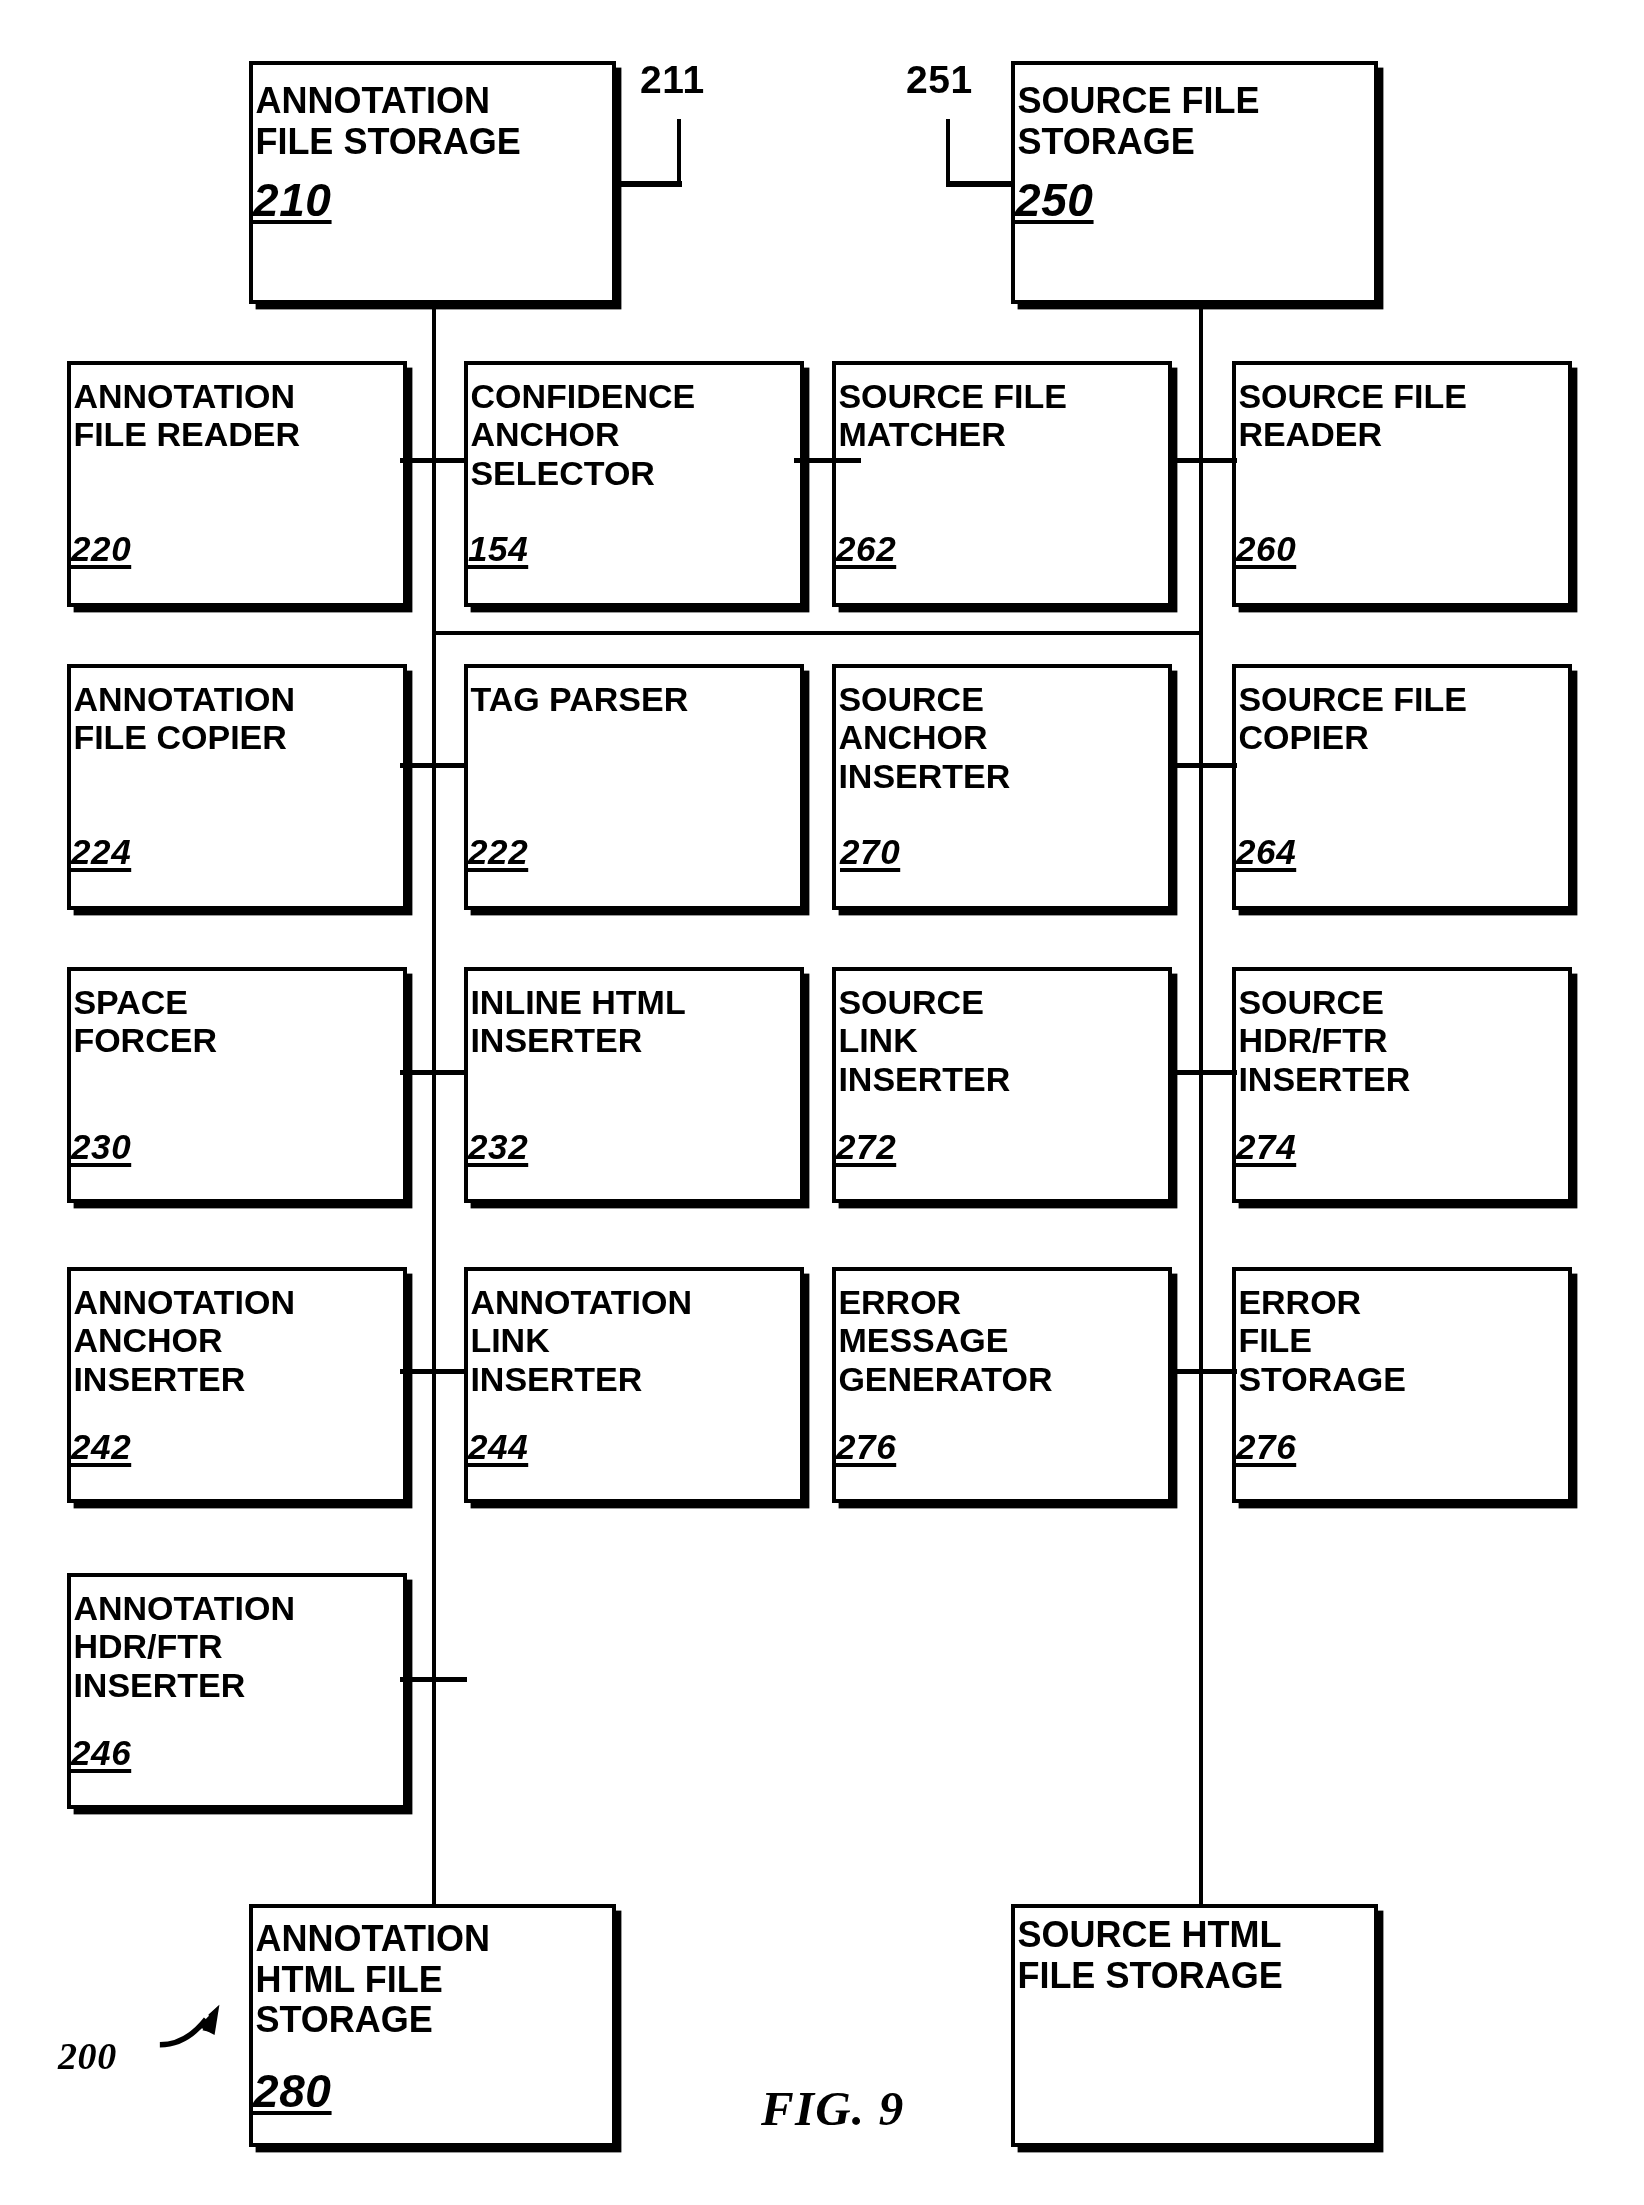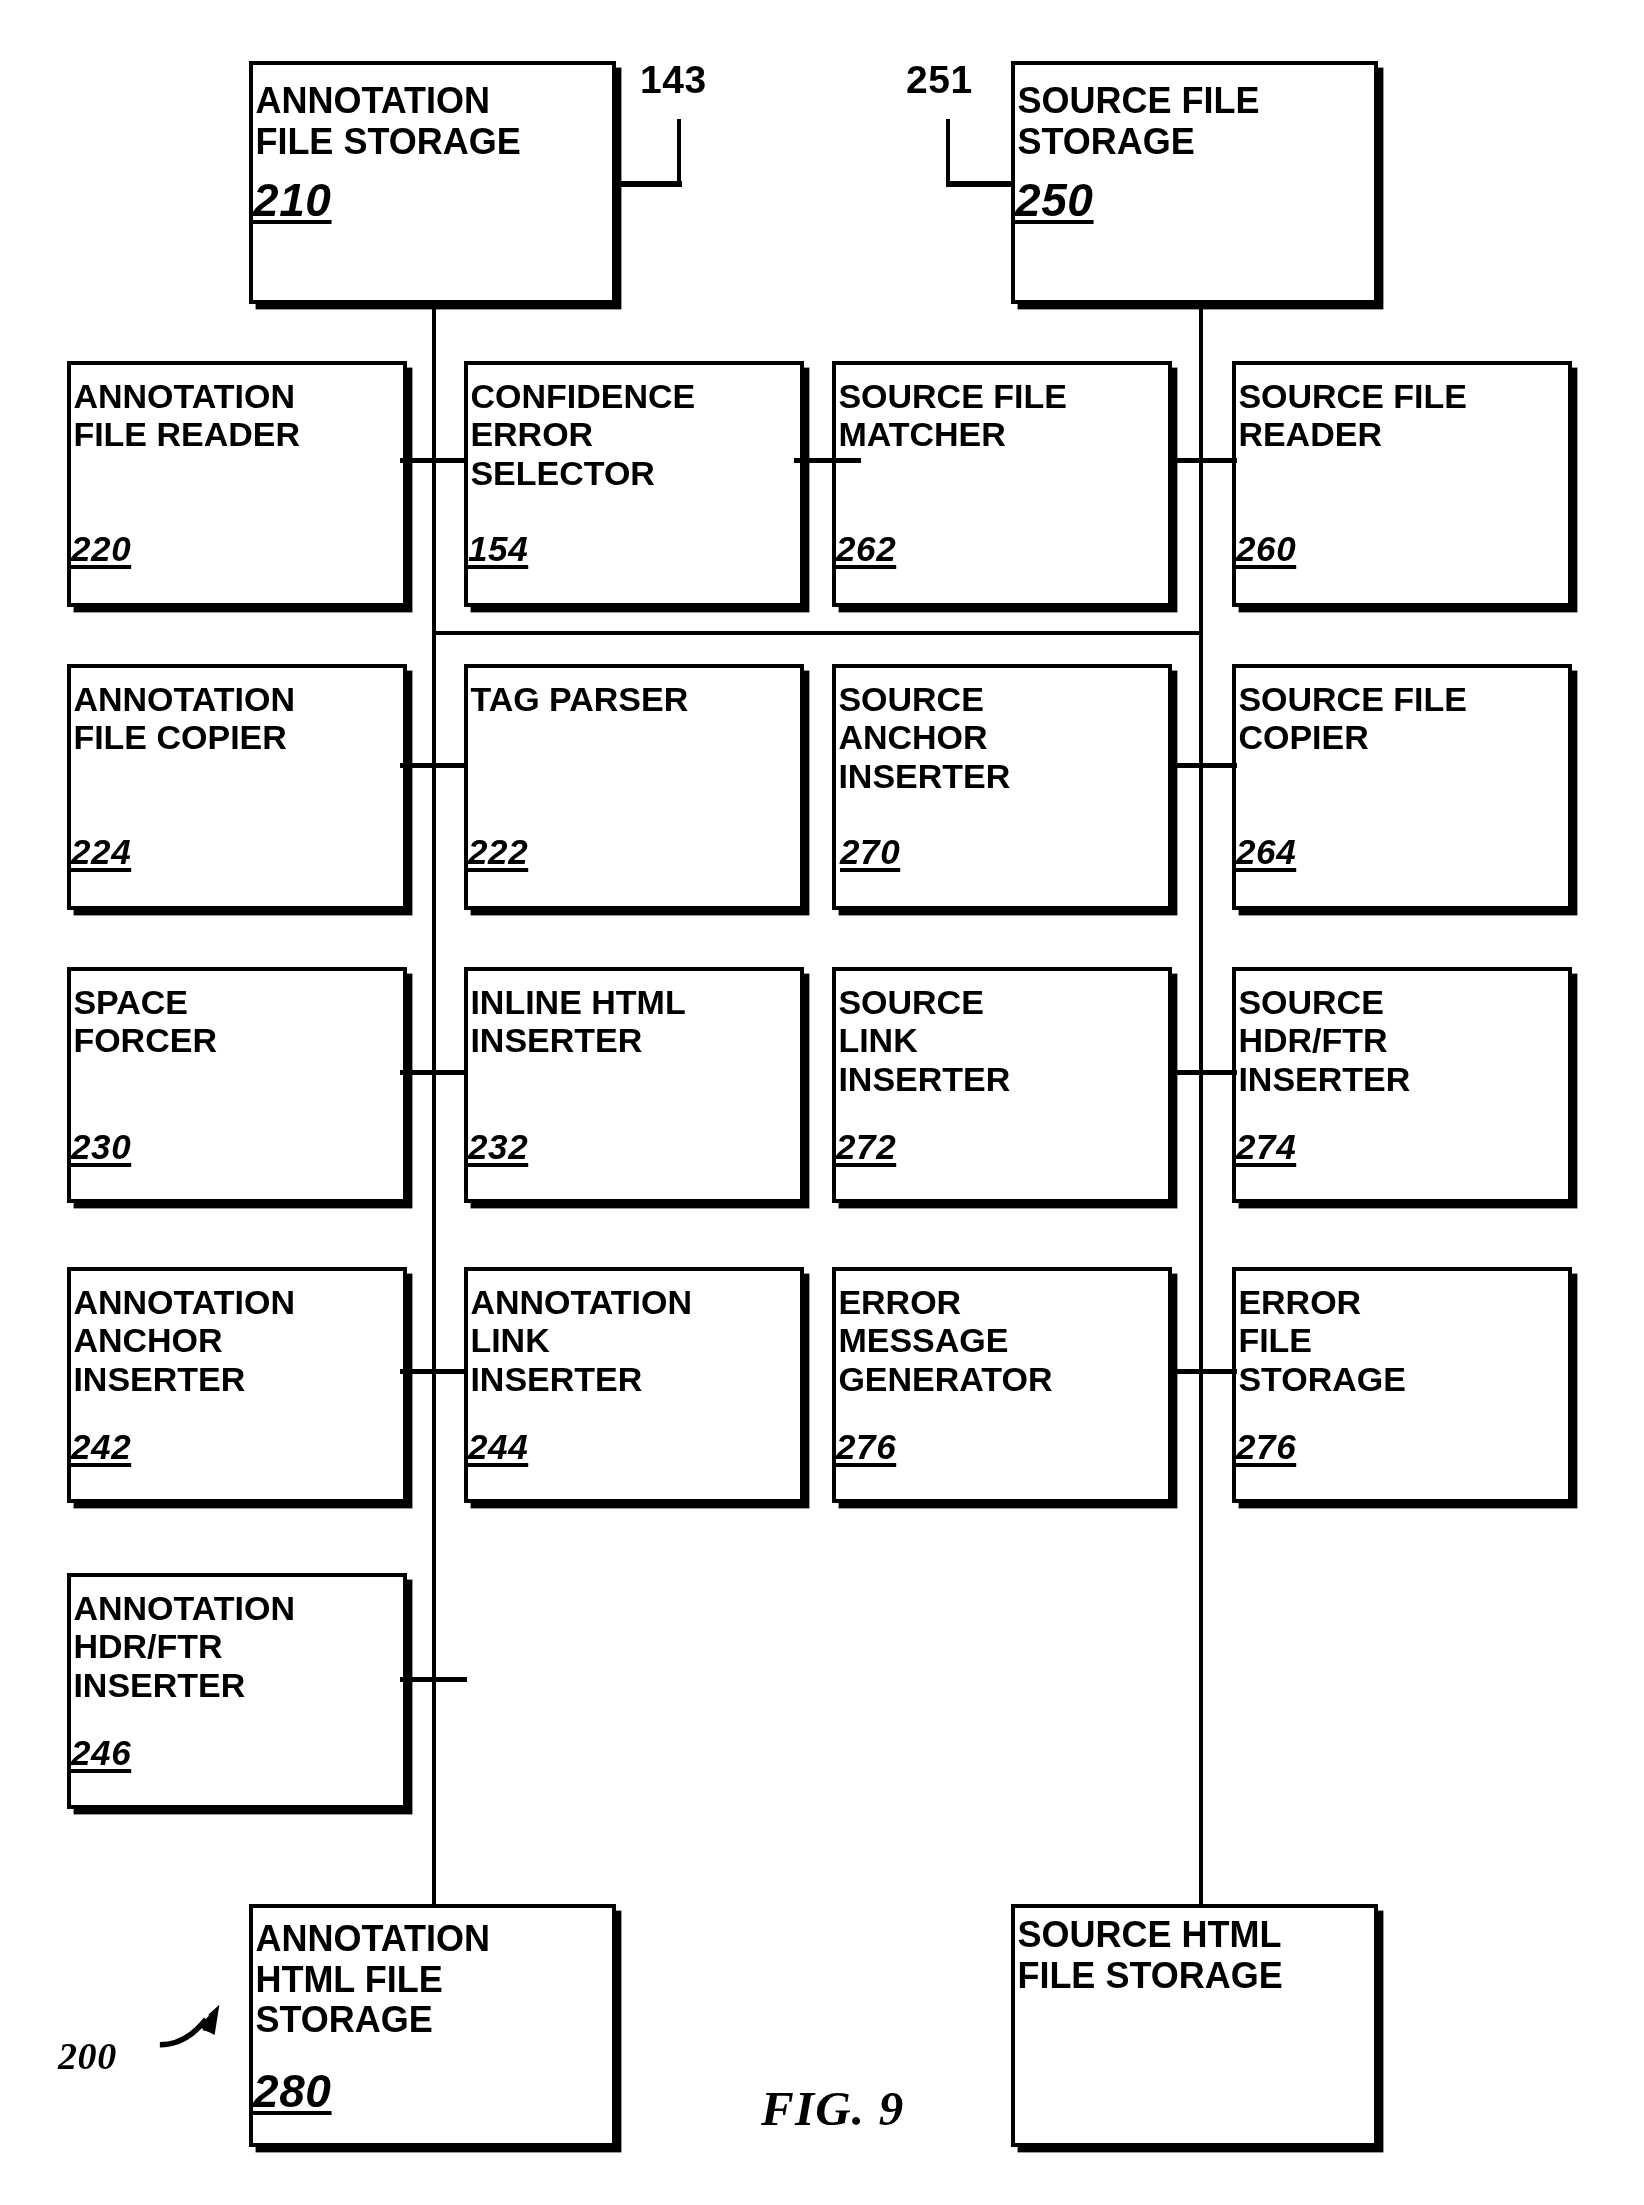--- a/index.html
+++ b/index.html
@@ -127,21 +127,21 @@
 
   <div class="vline" style="left:1199px; top:303px; height:1601px;"></div>
 
   <div class="hline" style="left:432px; top:631px; width:771px;"></div>
 
   <div class="leader" style="left:612px; top:61px; width:79px; height:130px;">
     <div class="lv" style="left:0px;   top:0px;  height:124px;"></div>
     <div class="lh" style="left:0px;   top:120px; width:70px;"></div>
     <div class="lv" style="left:65px; top:58px; height:65px;"></div>
   </div>
-  <div class="ref-callout" style="left:640px; top:58px;">143</div>
+  <div class="ref-callout" style="left:640px; top:58px;">211</div>
 
   <div class="leader" style="left:941px; top:61px; width:79px; height:130px;">
     <div class="lv" style="left:70px; top:0px;  height:124px;"></div>
     <div class="lh" style="left:4.9px;   top:120px; width:70px;"></div>
     <div class="lv" style="left:4.9px;   top:58px; height:65px;"></div>
   </div>
   <div class="ref-callout" style="left:906px; top:58px;">251</div>
 
   <div class="box storage" style="left:249px; top:61px; width:367px; height:243px;">
     <div class="box-title">ANNOTATION
@@ -160,21 +160,21 @@
   <div class="stub" style="left:1170px; top:458px; width:67px;"></div>
 
   <div class="box component" style="left:67px; top:361px; width:340px; height:246px;">
     <div class="box-title">ANNOTATION
 FILE READER</div>
     <div class="box-ref" style="position:absolute; left:0; right:0; top:164px;">220</div>
   </div>
 
   <div class="box component" style="left:464px; top:361px; width:340px; height:246px;">
     <div class="box-title">CONFIDENCE
-ERROR
+ANCHOR
 SELECTOR</div>
     <div class="box-ref" style="position:absolute; left:0; right:0; top:164px;">154</div>
   </div>
 
   <div class="box component" style="left:832px; top:361px; width:340px; height:246px;">
     <div class="box-title">SOURCE FILE
 MATCHER</div>
     <div class="box-ref" style="position:absolute; left:0; right:0; top:164px;">262</div>
   </div>
 

